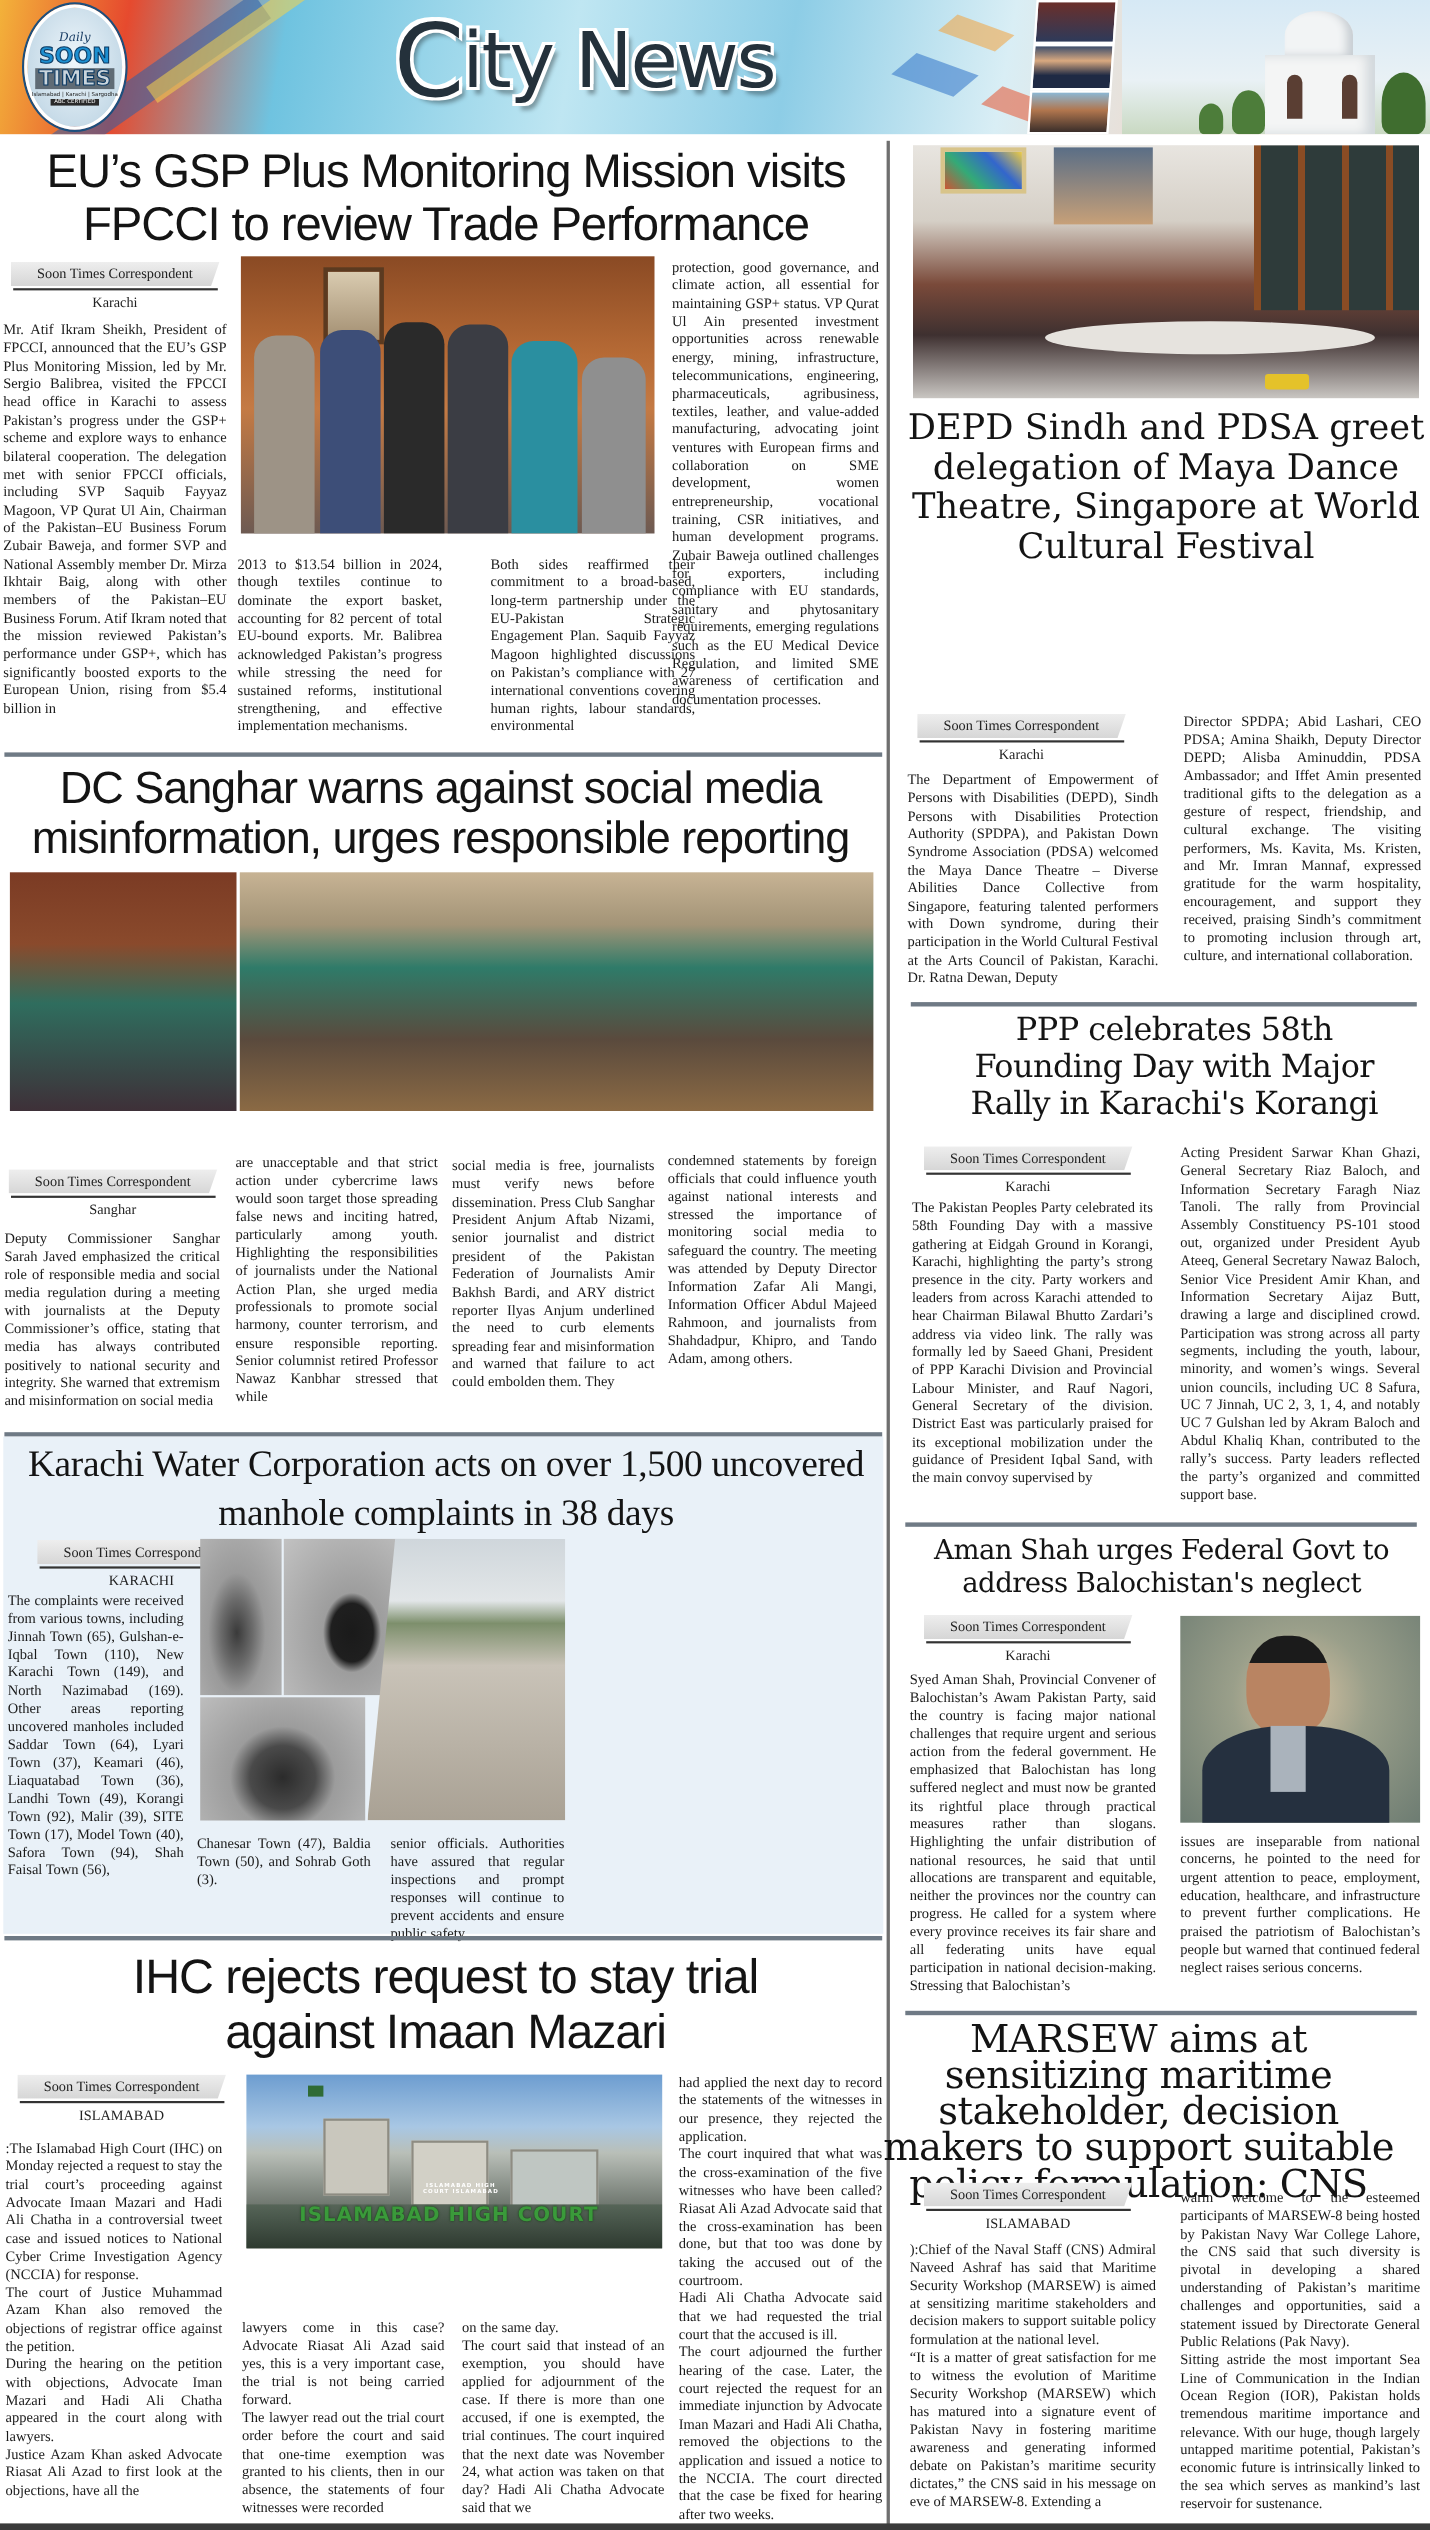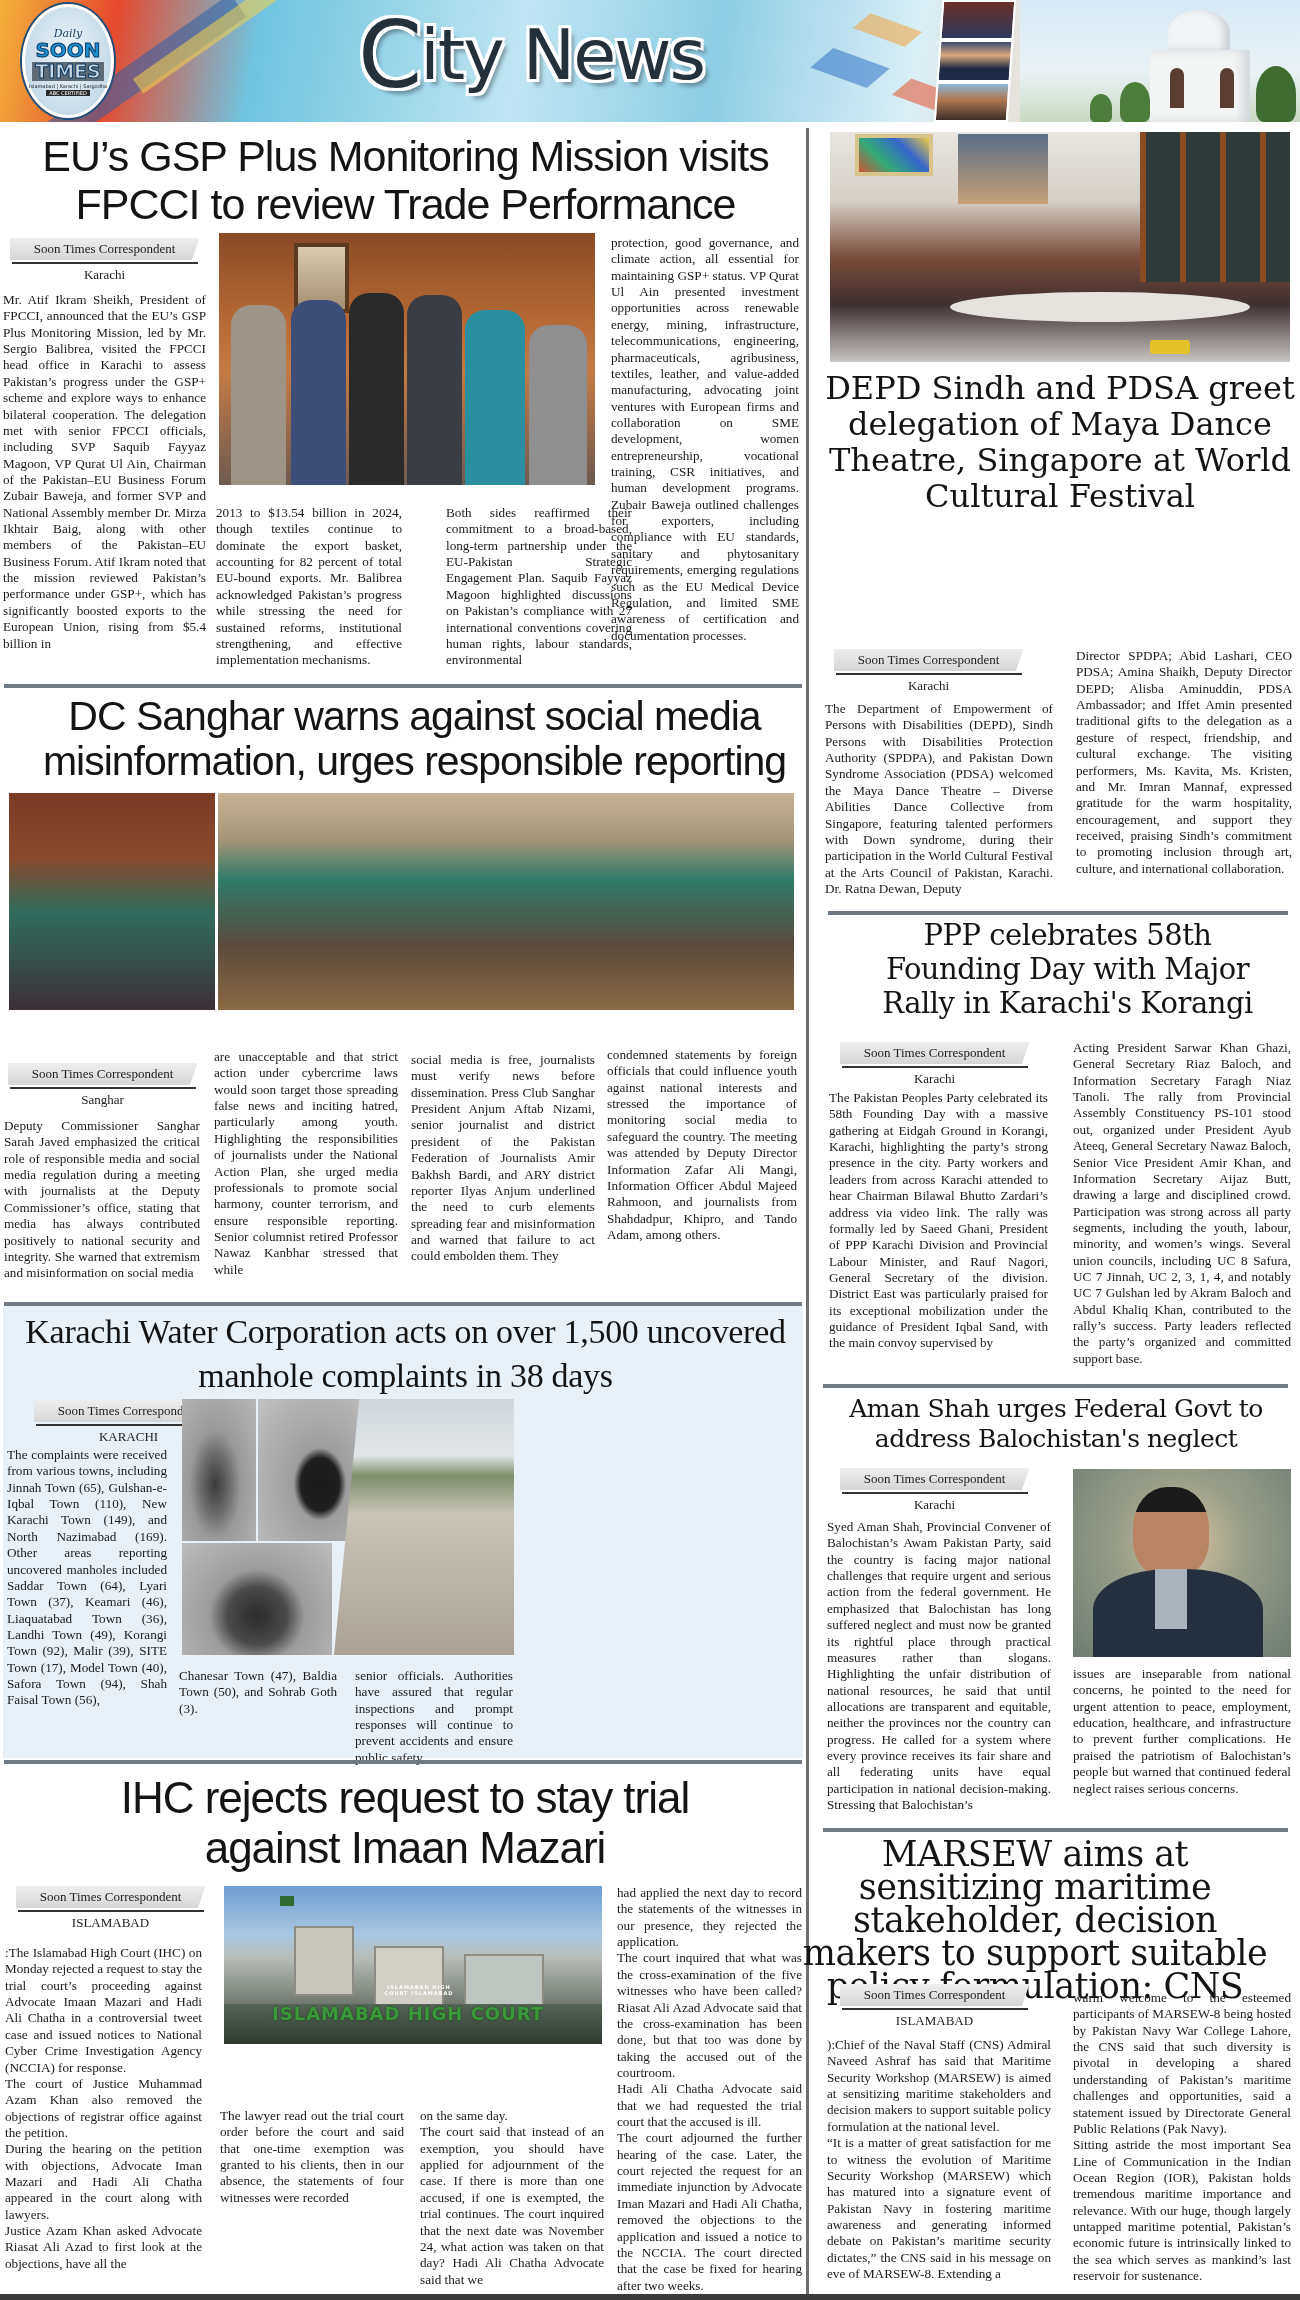--- a/index.html
+++ b/index.html
@@ -172,21 +172,21 @@
     <p>Both sides reaffirmed their commitment to a broad-based, long-term partnership under the EU-Pakistan Strategic Engagement Plan. Saquib Fayyaz Magoon highlighted discussions on Pakistan’s compliance with 27 international conventions covering human rights, labour standards, environmental</p>
   </div>
   <div class="text" style="left:611px; top:235px; width:188px;">
     <p>protection, good governance, and climate action, all essential for maintaining GSP+ status. VP Qurat Ul Ain presented investment opportunities across renewable energy, mining, infrastructure, telecommunications, engineering, pharmaceuticals, agribusiness, textiles, leather, and value-added manufacturing, advocating joint ventures with European firms and collaboration on SME development, women entrepreneurship, vocational training, CSR initiatives, and human development programs. Zubair Baweja outlined challenges for exporters, including compliance with EU standards, sanitary and phytosanitary requirements, emerging regulations such as the EU Medical Device Regulation, and limited SME awareness of certification and documentation processes.</p>
   </div>
 </article>
 
 <div class="hrule" style="left:4px; top:684px; width:798px;"></div>
 
 <article>
-  <h1 class="headline cond" style="left:16px; top:694px; width:797px; font-size:41px; line-height:45px;">DC Sanghar warns against social media misinformation, urges responsible reporting</h1>
+  <h1 class="headline cond" style="left:2px; top:694px; width:797px; font-size:41px; line-height:45px;">DC Sanghar warns against social media misinformation, urges responsible reporting</h1>
 
   <div class="photo ph-sanghar1" style="left:9px; top:793px; width:206px; height:217px;"></div>
   <div class="photo ph-sanghar2" style="left:218px; top:793px; width:576px; height:217px;"></div>
 
   <div class="byline" style="left:0px; top:1063px;">
     <span class="byline-tag">Soon Times Correspondent</span>
     <span class="byline-rule"></span>
     <span class="byline-loc">Sanghar</span>
   </div>
   <div class="text" style="left:4px; top:1118px; width:196px;">
@@ -254,20 +254,21 @@
     <div style="position:absolute; left:70px; top:40px; width:60px; height:70px; background:#c9c7bd; border:2px solid #8e8c82;"></div>
     <div style="position:absolute; left:150px; top:60px; width:70px; height:60px; background:#d2d0c6; border:2px solid #8e8c82;"></div>
     <div style="position:absolute; left:240px; top:68px; width:80px; height:55px; background:#bfc6c2; border:2px solid #8e8c82;"></div>
     <div style="position:absolute; left:56px; top:10px; width:14px; height:10px; background:#2f6b35;"></div>
     <div style="position:absolute; left:0; bottom:0; width:100%; height:40px; background:linear-gradient(180deg, #566558, #2e3a30);"></div>
     <span class="caption-label" style="left:150px; top:98px; width:90px; font-size:5px; color:#fff; text-shadow:none; text-align:center;">ISLAMABAD HIGH COURT ISLAMABAD</span>
     <span class="caption-label" style="left:48px; top:117px; font-size:18px;">ISLAMABAD HIGH COURT</span>
   </div>
 
   <div class="text" style="left:220px; top:2108px; width:184px;">
+    <p>lawyers come in this case? Advocate Riasat Ali Azad said yes, this is a very important case, the trial is not being carried forward.</p>
     <p>The lawyer read out the trial court order before the court and said that one-time exemption was granted to his clients, then in our absence, the statements of four witnesses were recorded</p>
   </div>
   <div class="text" style="left:420px; top:2108px; width:184px;">
     <p>on the same day.</p>
     <p>The court said that instead of an exemption, you should have applied for adjournment of the case. If there is more than one accused, if one is exempted, the trial continues. The court inquired that the next date was November 24, what action was taken on that day? Hadi Ali Chatha Advocate said that we</p>
   </div>
   <div class="text" style="left:617px; top:1885px; width:185px;">
     <p>had applied the next day to record the statements of the witnesses in our presence, they rejected the application.</p>
     <p>The court inquired that what was the cross-examination of the five witnesses who have been called?  Riasat Ali Azad Advocate said that the cross-examination has been done, but that too was done by taking the accused out of the courtroom.</p>
     <p>Hadi Ali Chatha Advocate said that we had requested the trial court that the accused is ill.</p>

